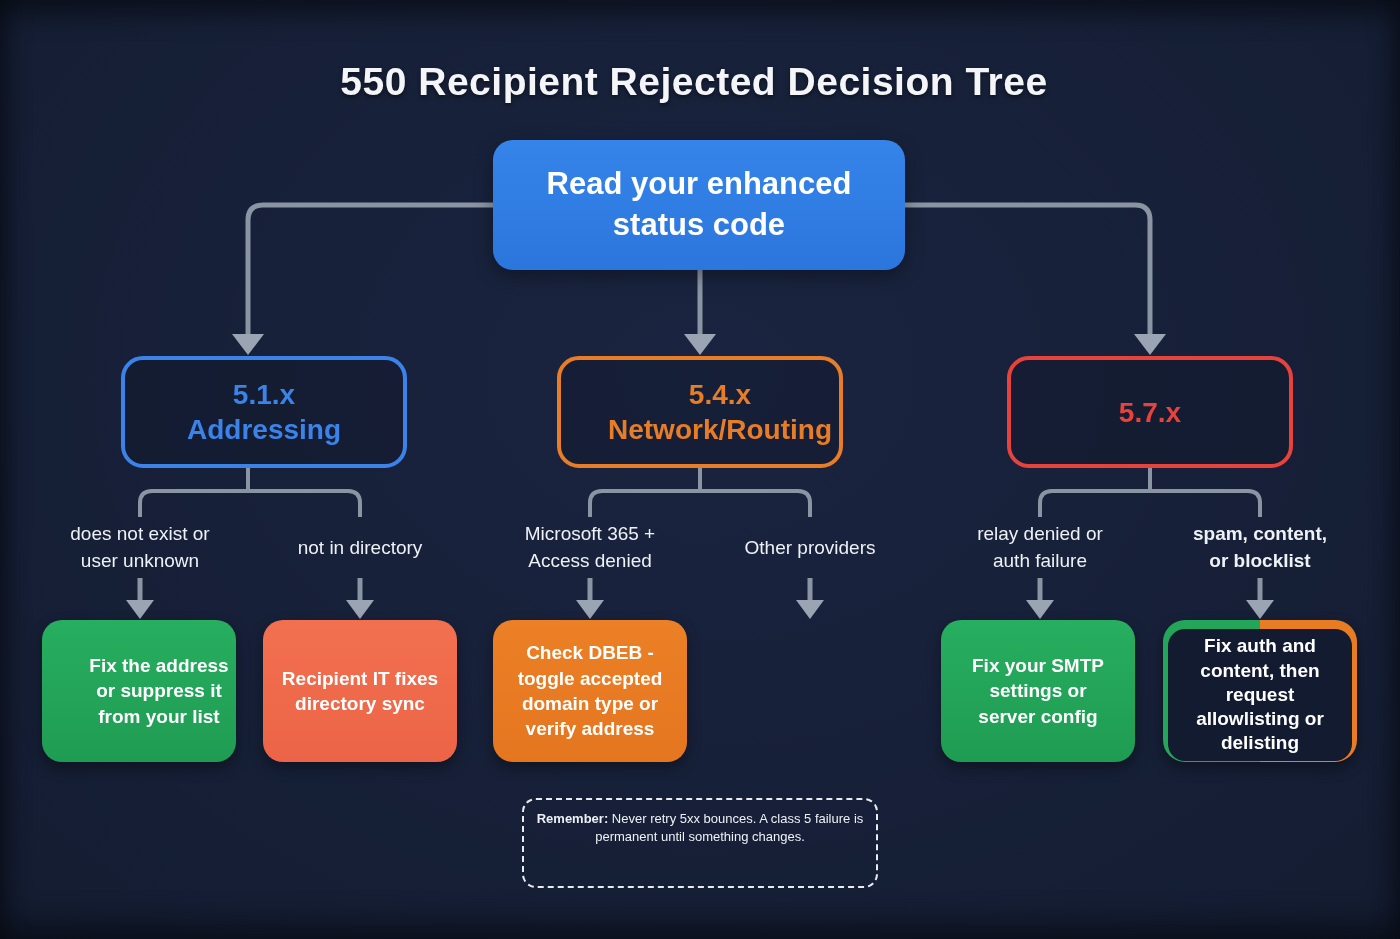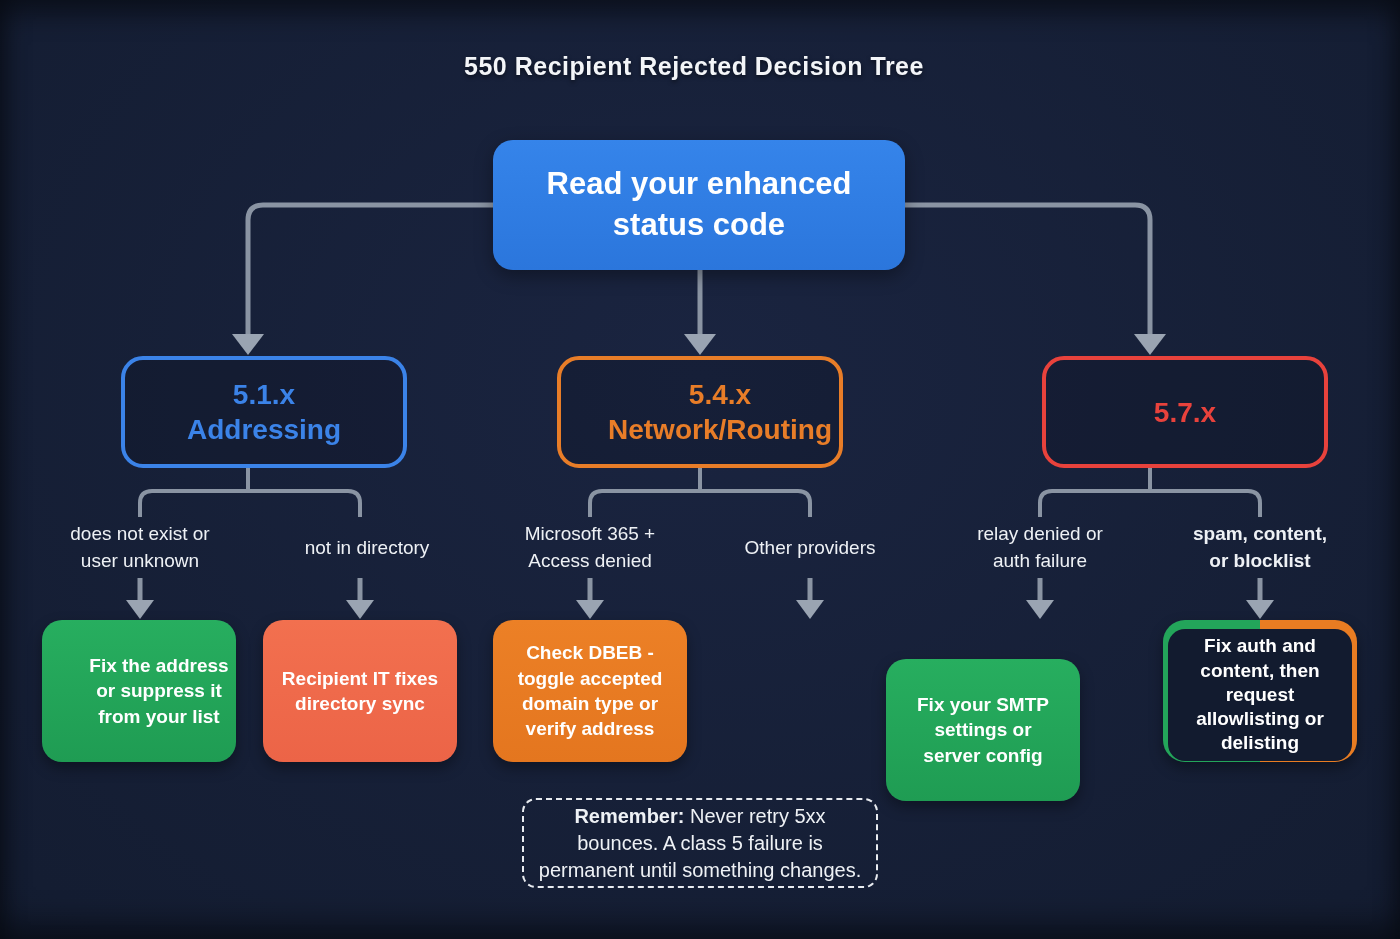--- a/index.html
+++ b/index.html
@@ -3,64 +3,64 @@
 <meta charset="utf-8">
 <style>
   html,body{margin:0;padding:0;background:#0b1322;}
   .canvas{
     position:relative;width:1400px;height:939px;overflow:hidden;
     font-family:"Liberation Sans","DejaVu Sans",sans-serif;
     background:radial-gradient(120% 140% at 50% 40%, #1a2440 0%, #141d32 55%, #0e1626 100%);
     box-shadow:inset 0 14px 26px rgba(0,0,0,.45), inset 0 -16px 30px rgba(0,0,0,.45);
   }
   .title{
-    position:absolute;left:0;right:12px;top:52px;margin:0;
-    text-align:center;color:#f3f5f8;font-size:25px;font-weight:bold;letter-spacing:.5px;
+    position:absolute;left:0;right:12px;top:52px;margin:8px;
+    text-align:center;color:#f3f5f8;font-size:39px;font-weight:bold;letter-spacing:.5px;
     text-shadow:0 2px 4px rgba(0,0,0,.5);
   }
   svg.wires{position:absolute;left:0;top:0;pointer-events:none;}
 
   .node{position:absolute;box-sizing:border-box;display:flex;align-items:center;justify-content:center;
         text-align:center;border-radius:20px;}
   .node .txt{white-space:pre-line;}
 
   .root{left:493px;top:140px;width:412px;height:130px;
         background:linear-gradient(180deg,#3584ea,#2b76dc);
         box-shadow:0 6px 18px rgba(0,0,0,.35);}
   .root .txt{color:#ffffff;font-size:31px;font-weight:bold;line-height:1.32;}
 
   .cat{top:356px;width:286px;height:112px;border:4px solid;border-radius:22px;
        background:rgba(10,17,32,.25);flex-direction:column;line-height:1.25;}
   .cat .code,.cat .name{font-size:28px;font-weight:bold;display:block;}
   .cat-1{left:121px;border-color:#3b83e8;color:#3b83e8;}
   .cat-2{left:557px;border-color:#e87d28;color:#e87d28;padding-left:40px;}
-  .cat-3{left:1007px;border-color:#e8423c;color:#e8423c;margin-left:35px;}
+  .cat-3{left:1007px;border-color:#e8423c;color:#e8423c;}
 
   .cond{position:absolute;top:518px;height:60px;width:190px;display:flex;align-items:center;justify-content:center;
         text-align:center;color:#eef1f5;font-size:19px;line-height:1.4;white-space:pre-line;}
-  .cond-1{left:45px;}  .cond-2{left:272px;} .cond-3{left:495px;}
+  .cond-1{left:45px;}  .cond-2{left:265px;} .cond-3{left:495px;}
   .cond-4{left:715px;} .cond-5{left:945px;} .cond-6{left:1165px;font-weight:bold;}
 
   .leaf{top:620px;width:194px;height:142px;border-radius:20px;box-shadow:0 6px 14px rgba(0,0,0,.35);}
   .leaf .txt{color:#ffffff;font-size:19px;font-weight:bold;line-height:1.33;}
   .leaf-1{left:42px;background:linear-gradient(180deg,#27ae5f,#1f9c53);padding-left:40px;}
   .leaf-2{left:263px;background:linear-gradient(180deg,#f2704f,#ec6447);}
   .leaf-3{left:493px;background:linear-gradient(180deg,#ec8026,#e4761f);}
   .leaf-4{left:713px;background:linear-gradient(180deg,#ec8026,#e4761f);}
-  .leaf-5{left:886px;background:linear-gradient(180deg,#27ae5f,#1f9c53);margin-top:39px;}
+  .leaf-5{left:941px;background:linear-gradient(180deg,#27ae5f,#1f9c53);}
   .leaf-6{left:1163px;padding:5px;border-radius:22px;
           background:linear-gradient(90deg,#23a55a 0 50%,#e87c22 50% 100%);}
   .leaf-6 .inner{width:100%;height:100%;border-radius:17px;background:#121b2f;
                  display:flex;align-items:center;justify-content:center;text-align:center;margin-top:8px;}
   .leaf-6 .txt{font-size:19px;line-height:1.28;}
 
   .note{position:absolute;left:522px;top:798px;width:356px;height:90px;box-sizing:border-box;
         border:2px dashed #e8ebf0;border-radius:14px;padding:10px 12px;
-        display:flex;align-items:center;justify-content:center;text-align:center;
-        color:#eef1f5;font-size:20px;line-height:1.35;}
+        display:flex;align-items:flex-start;justify-content:center;text-align:center;
+        color:#eef1f5;font-size:13px;line-height:1.35;}
   .note b{font-weight:bold;}
 </style>
 </head>
 <body>
 
 <div class="canvas">
 
   <h1 class="title">550 Recipient Rejected Decision Tree</h1>
 
   <svg class="wires" width="1400" height="939" viewBox="0 0 1400 939">

